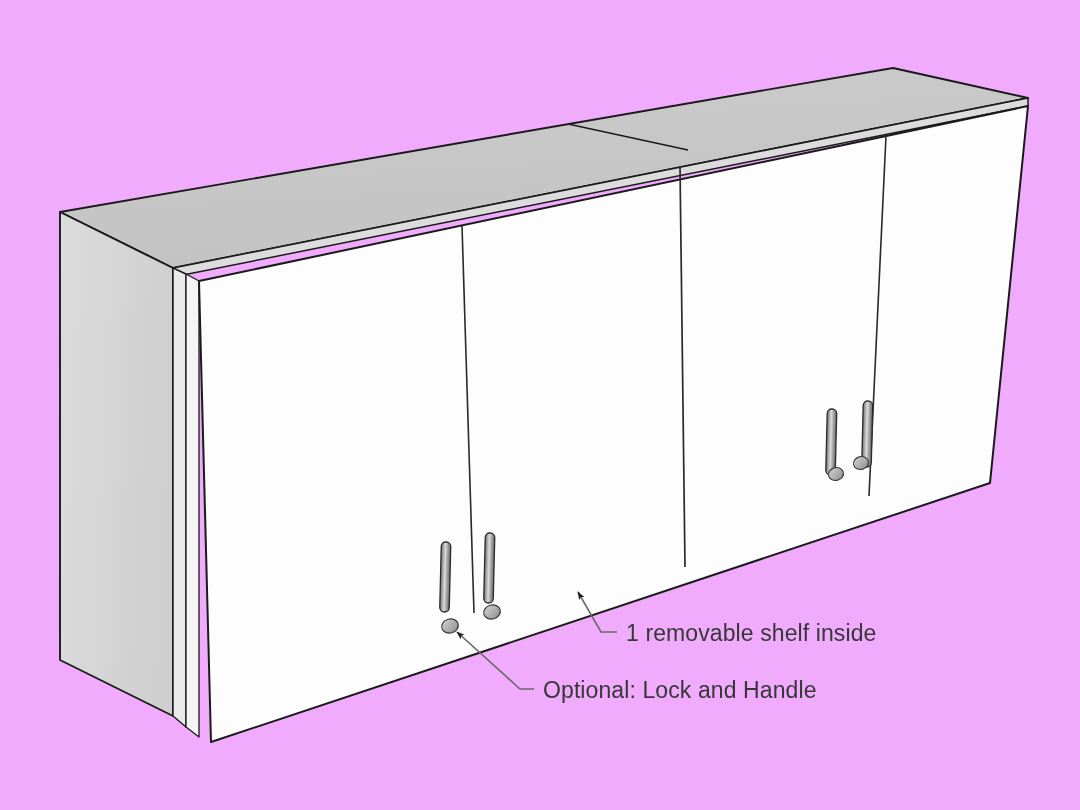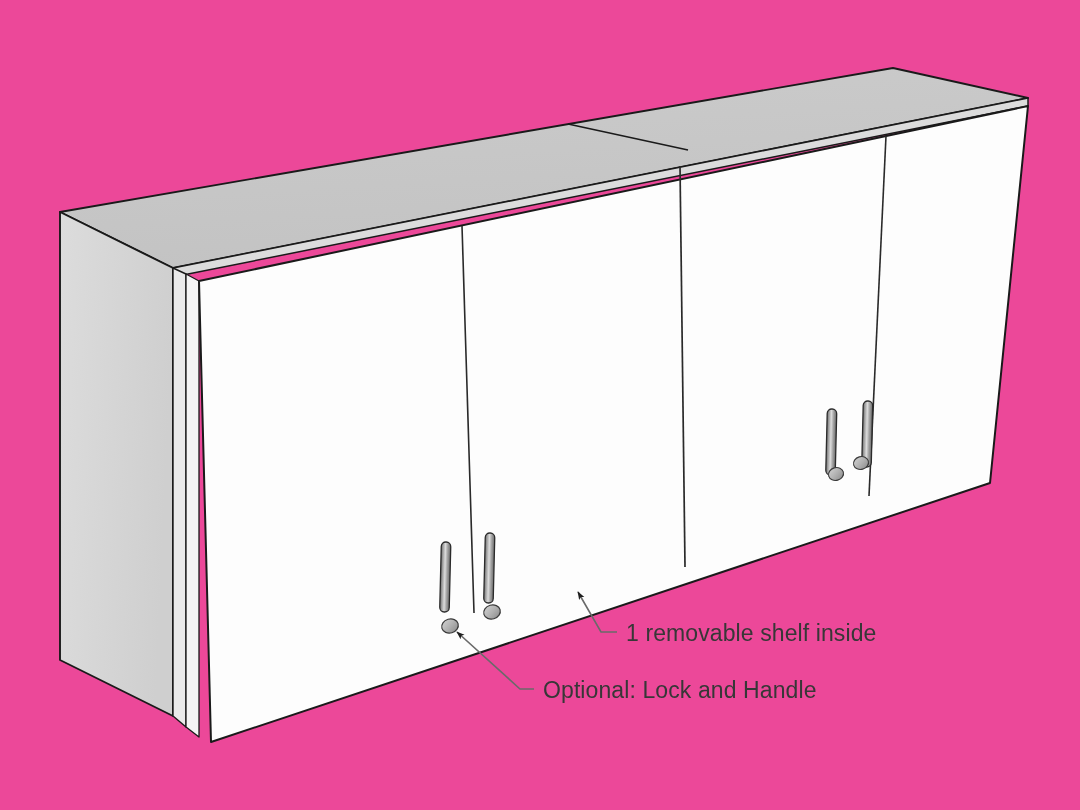--- a/index.html
+++ b/index.html
@@ -10,21 +10,21 @@
   body {
     width: 1080px;
     height: 810px;
     font-family: "Liberation Sans", sans-serif;
     overflow: hidden;
   }
   #stage {
     position: relative;
     width: 1080px;
     height: 810px;
-    background: #ec4899;
+    background: #f0abfc;
   }
   svg#drawing {
     position: absolute;
     top: 0;
     left: 0;
     width: 1080px;
     height: 810px;
     display: block;
   }
   .annot-text {

